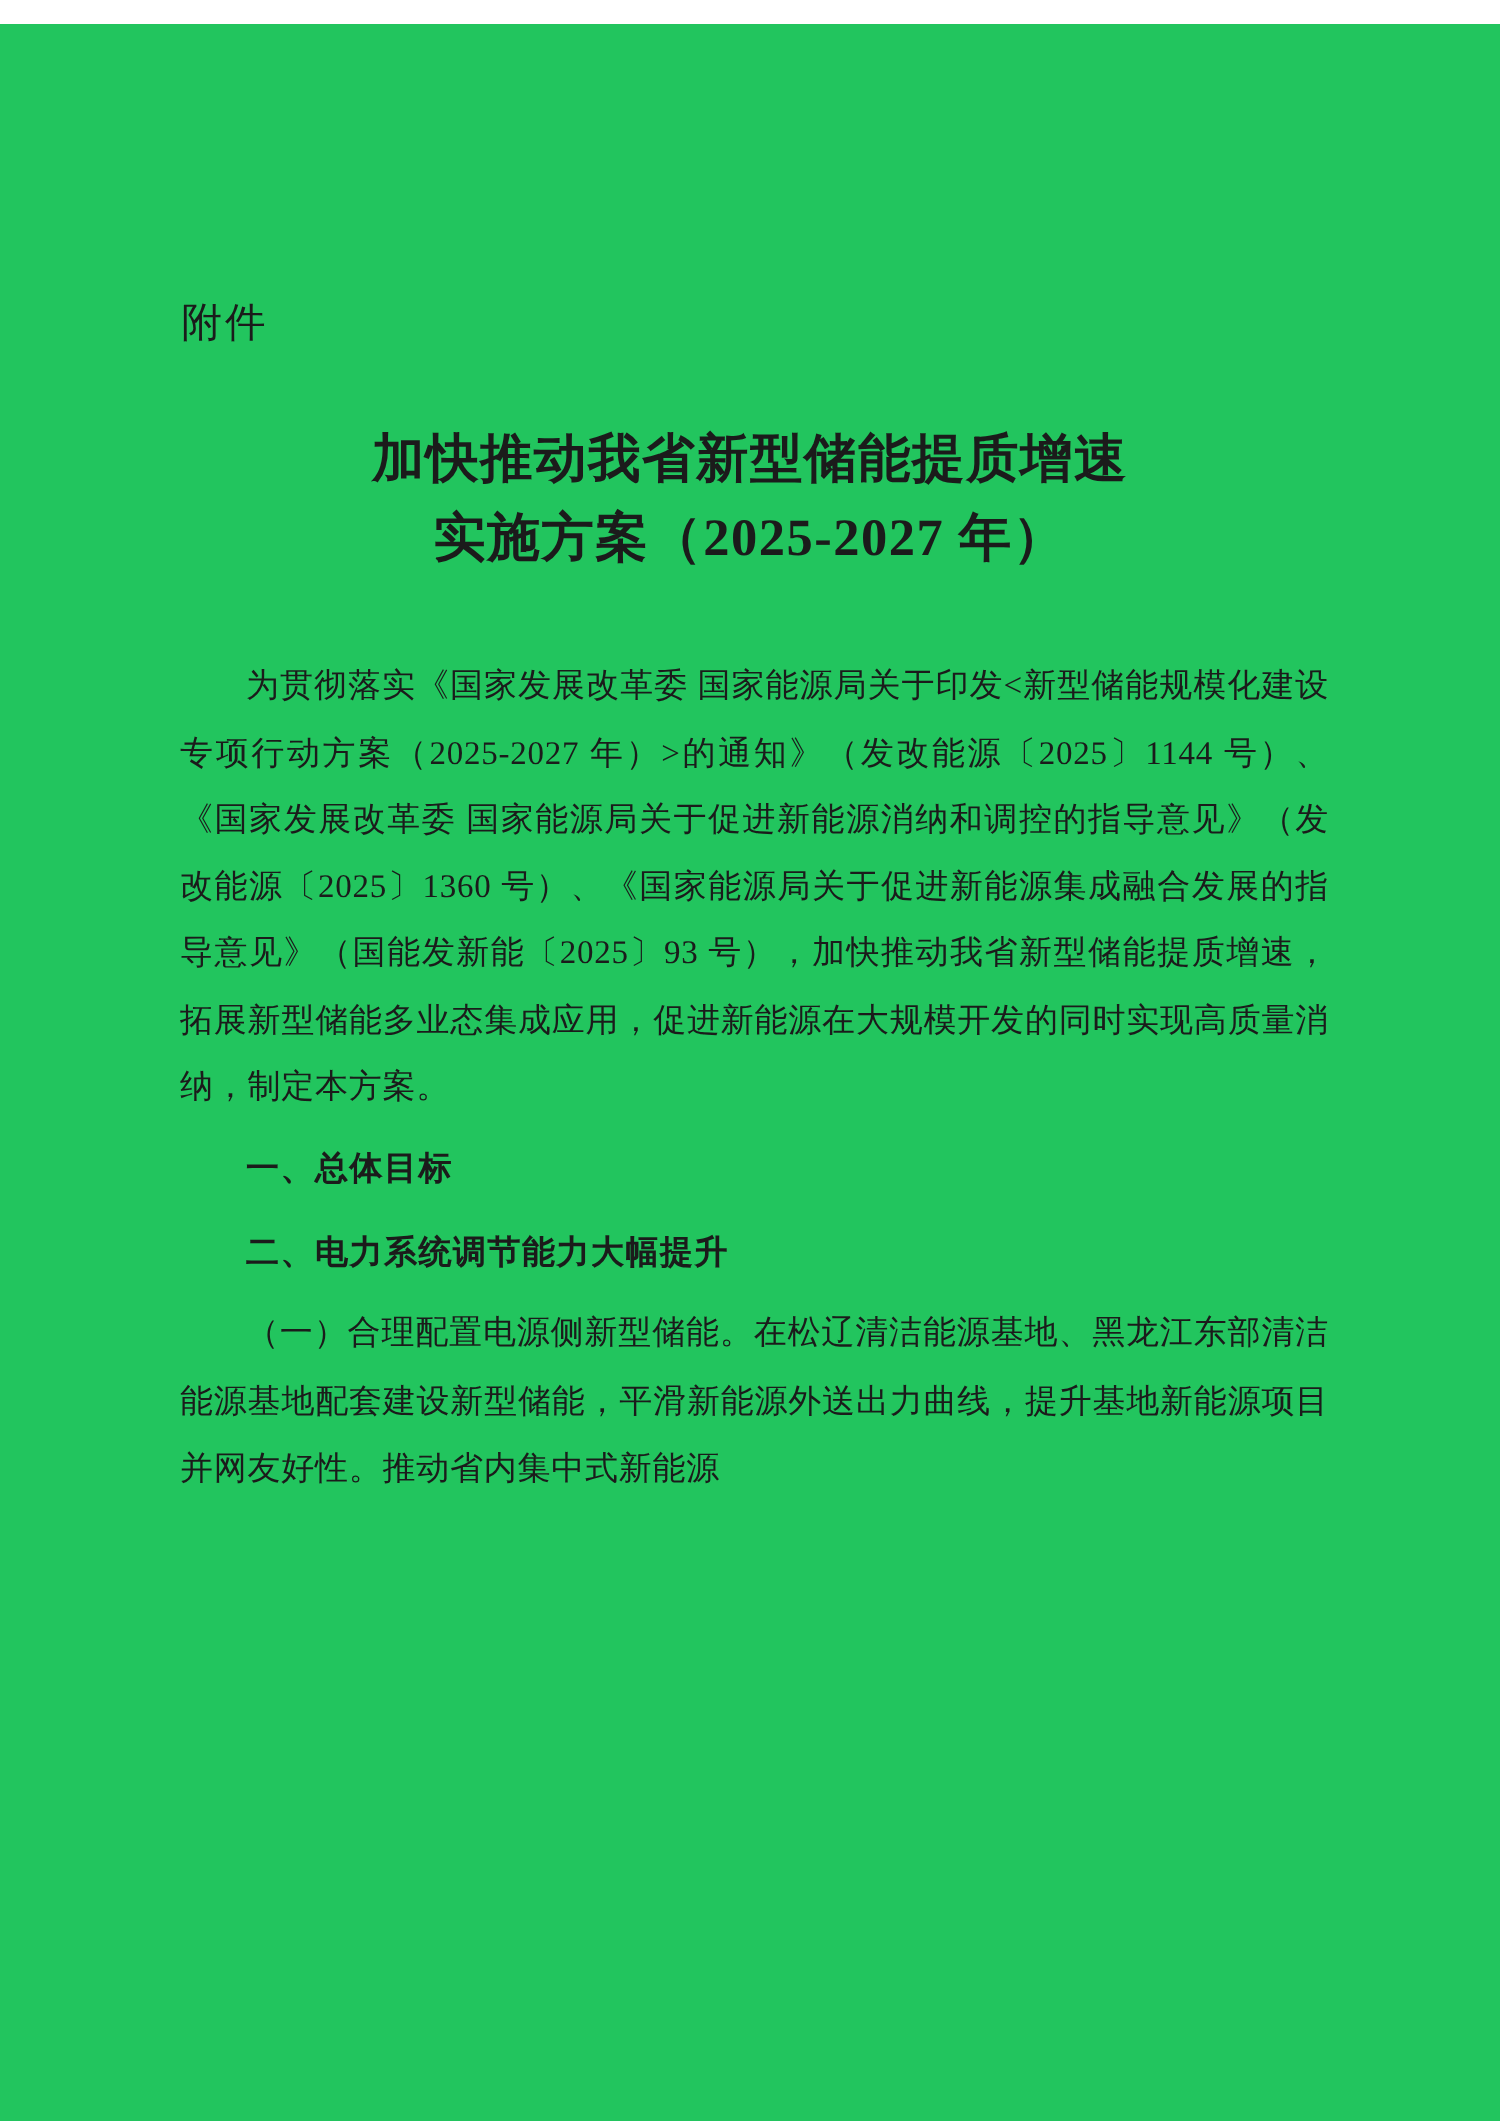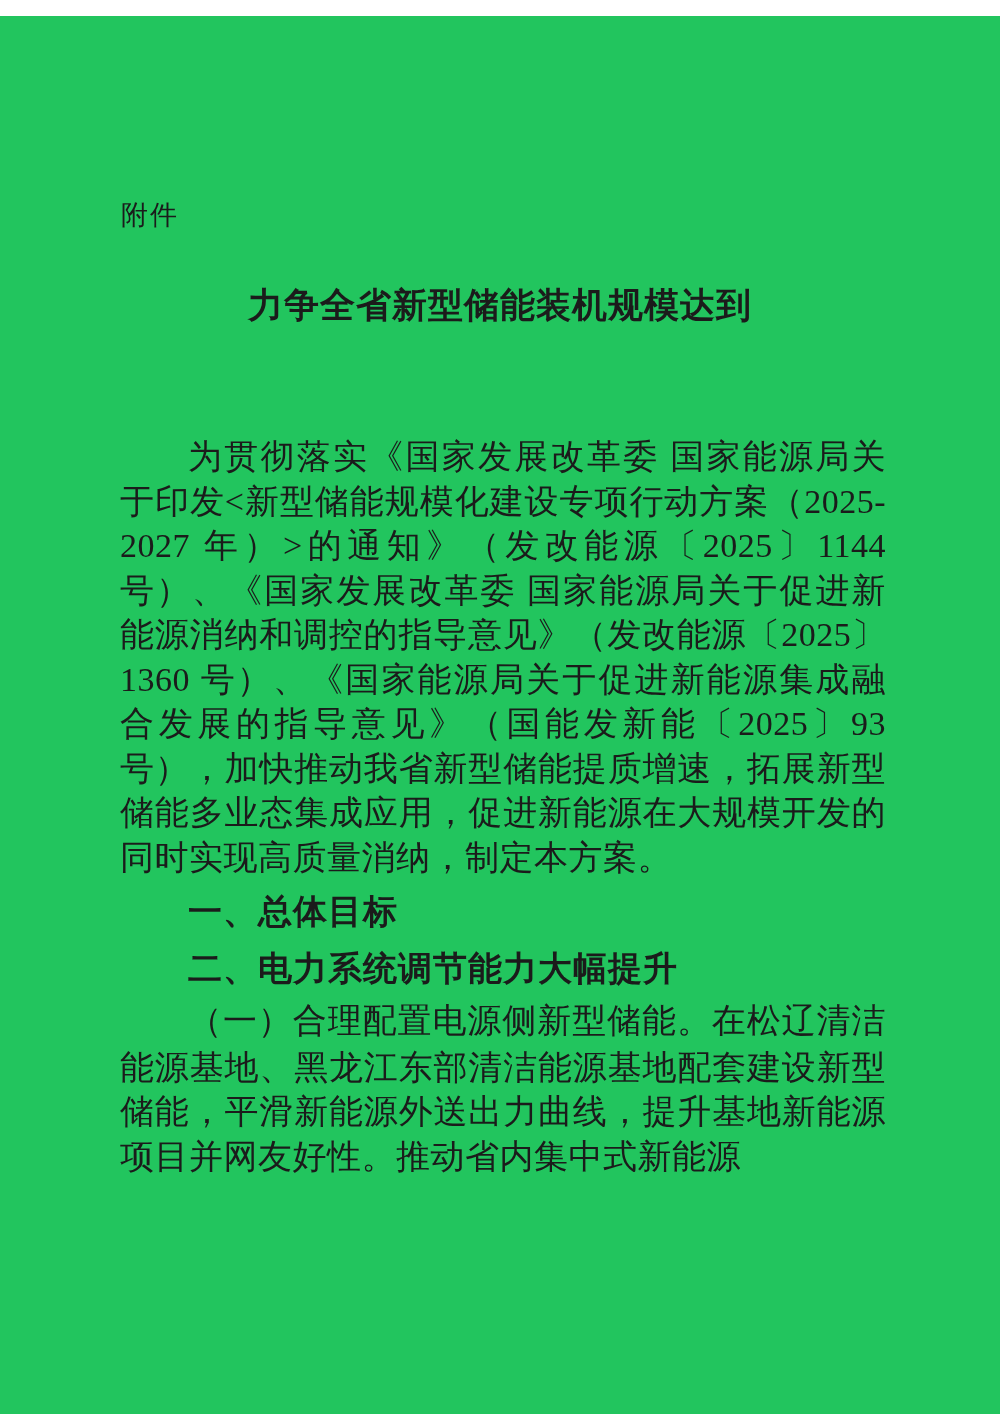--- a/index.html
+++ b/index.html
@@ -36,21 +36,21 @@
     font-size: 35px;
     line-height: 53px;
     letter-spacing: 1px;
     font-family: "Liberation Serif", "DejaVu Serif", serif;
   }
   .content {
     position: absolute;
     left: 120px;
     top: 419px;
     width: 766px;
-    font-size: 34px;
+    font-size: 22px;
     line-height: 44.5px;
     letter-spacing: 0.5px;
     text-align: justify;
   }
   .content p {
     margin: 0;
     text-indent: 2em;
   }
   .content p.heading {
     font-family: Liberation Mono, monospace;
@@ -66,21 +66,22 @@
   }
 </style>
 </head>
 <body>
 
 <div class="page">
 
   <div class="attachment-label">附件</div>
 
   <div class="doc-title">
-    <div>力争全省新型储能装机规模达到</div>
+    <div>加快推动我省新型储能提质增速</div>
+    <div>实施方案（2025-2027 年）</div>
   </div>
 
   <div class="content">
 
     <p>为贯彻落实《国家发展改革委 国家能源局关于印发&lt;新型储能规模化建设专项行动方案（2025-2027 年）&gt;的通知》（发改能源〔2025〕1144 号）、《国家发展改革委 国家能源局关于促进新能源消纳和调控的指导意见》（发改能源〔2025〕1360 号）、《国家能源局关于促进新能源集成融合发展的指导意见》（国能发新能〔2025〕93 号），加快推动我省新型储能提质增速，拓展新型储能多业态集成应用，促进新能源在大规模开发的同时实现高质量消纳，制定本方案。</p>
 
     <p class="heading">一、总体目标</p>
 
 
     <p class="heading">二、电力系统调节能力大幅提升</p>

